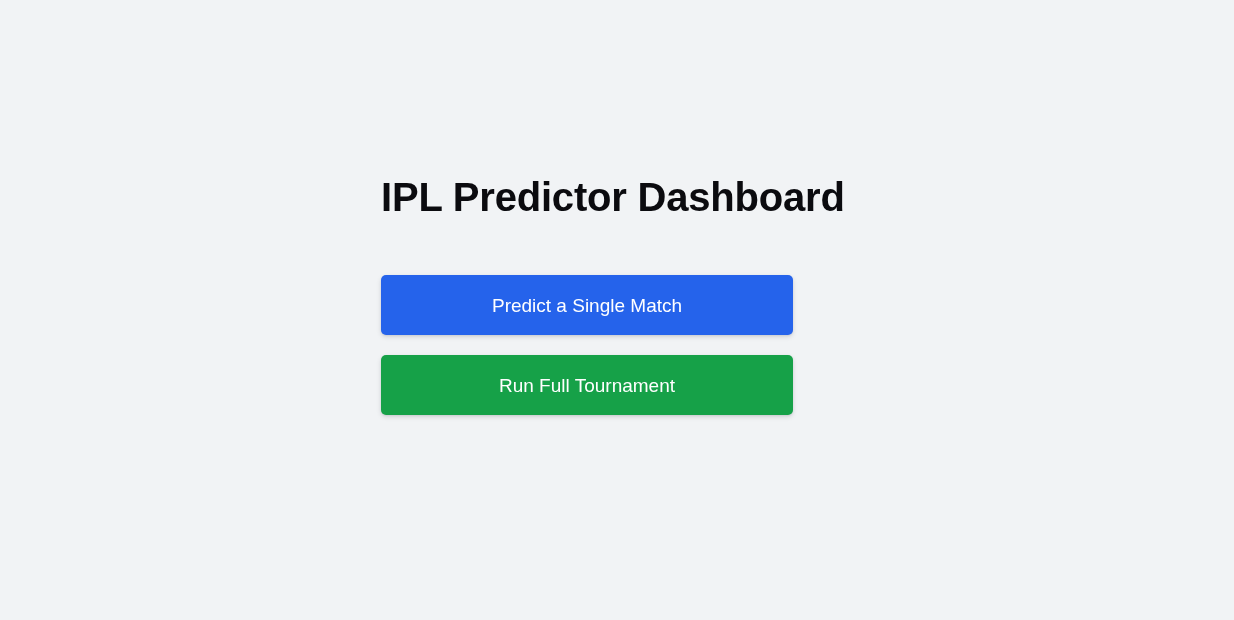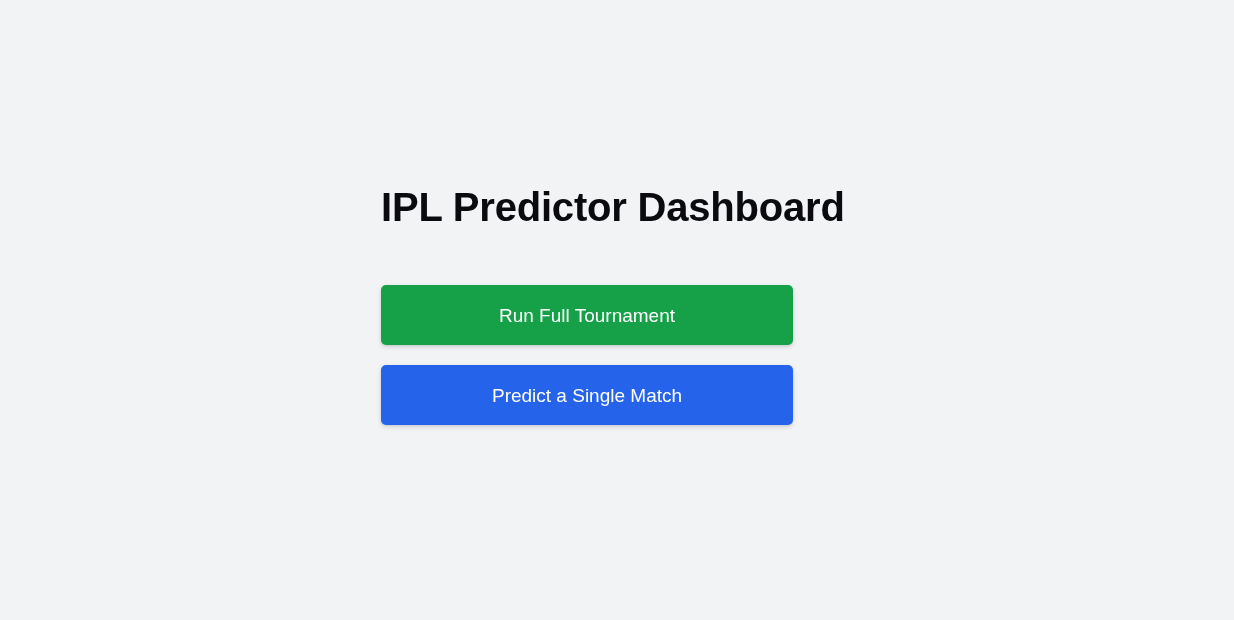--- a/index.html
+++ b/index.html
@@ -16,21 +16,21 @@
   }
   .page {
     position: relative;
     width: 1234px;
     height: 620px;
     background: #f1f3f5;
   }
   .content {
     position: absolute;
     left: 381px;
-    top: 180px;
+    top: 170px;
     width: 412px;
   }
   .page-title {
     margin: 0;
     font-size: 40px;
     font-weight: bold;
     color: #0b0b0f;
     text-align: center;
     letter-spacing: -0.2px;
     line-height: 54px;
@@ -75,23 +75,23 @@
 </head>
 <body>
 
 <div class="page" style="background: rgb(241, 243, 245);">
   <div class="content">
 
     <h1 class="page-title" style="color: rgb(11, 11, 15);">IPL Predictor Dashboard</h1>
 
     <div class="btn-stack">
 
+      <button class="btn btn-primary" style="background: rgb(37, 99, 235); color: rgb(255, 255, 255);">
+        <span class="btn-label">Predict a Single Match</span>
+      </button>
+
       <button class="btn btn-success" style="background: rgb(22, 161, 72); color: rgb(255, 255, 255);">
         <span class="btn-label">Run Full Tournament</span>
-      </button>
-
-      <button class="btn btn-primary" style="background: rgb(37, 99, 235); color: rgb(255, 255, 255);">
-        <span class="btn-label">Predict a Single Match</span>
       </button>
 
     </div>
   </div>
 </div>
 
 </body></html>

